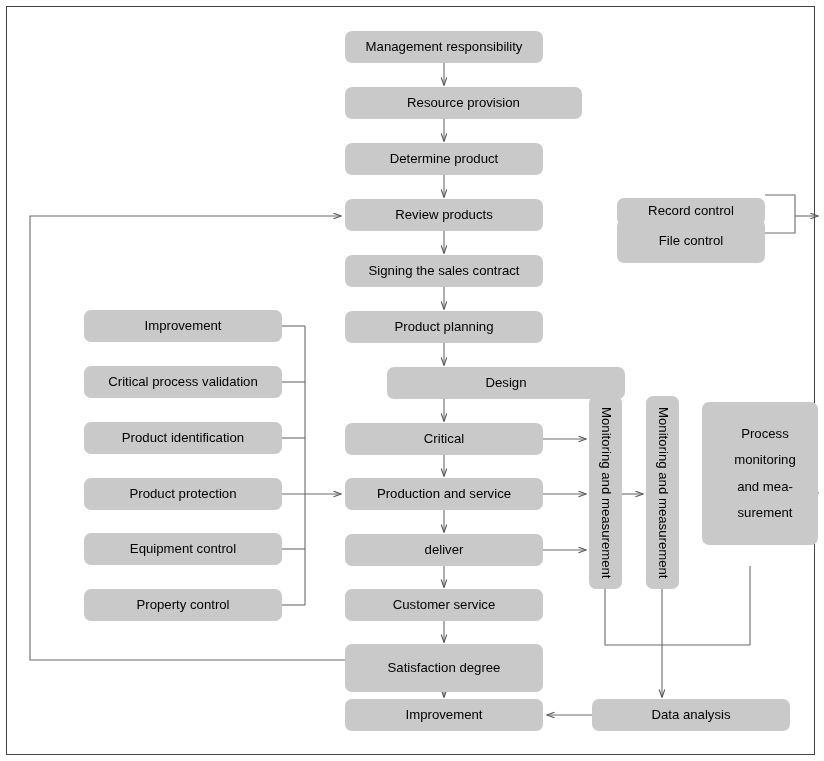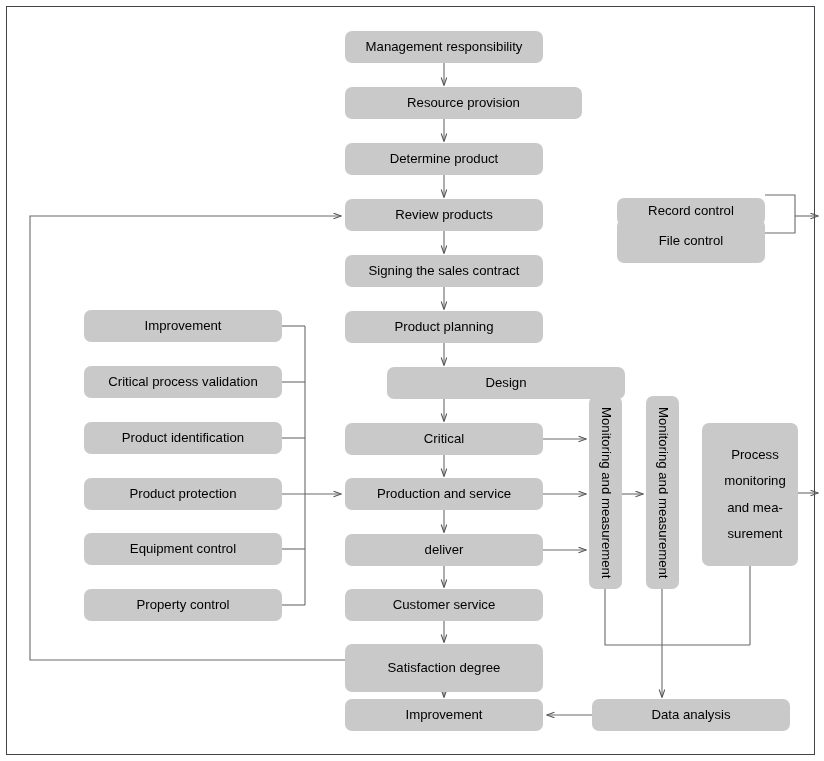--- a/index.html
+++ b/index.html
@@ -134,21 +134,21 @@
   <div class="node-box" style="left:84px;top:478px;width:198px;height:32px;">Product protection</div>
   <div class="node-box" style="left:84px;top:589px;width:198px;height:32px;">Property control</div>
   <div class="node-box" style="left:84px;top:533px;width:198px;height:32px;">Equipment control</div>
 
   <div class="node-box" style="left:617px;top:182px;width:148px;height:27px;margin-top:16px;">Record control</div>
   <div class="node-box" style="left:617px;top:219px;width:148px;height:44px;">File control</div>
 
   <div class="node-box vertical" style="left:589px;top:396px;width:33px;height:193px;">Monitoring and measurement</div>
   <div class="node-box vertical" style="left:646px;top:396px;width:33px;height:193px;">Monitoring and measurement</div>
 
-  <div class="node-box multiline" style="left:702px;top:423px;width:96px;height:143px;padding-left:16px;">
+  <div class="node-box multiline" style="left:702px;top:402px;width:116px;height:143px;padding-left:16px;">
     <span>Process</span>
     <span>monitoring</span>
     <span>and mea-</span>
     <span>surement</span>
   </div>
 
   <div class="node-box" style="left:592px;top:699px;width:198px;height:32px;">Data analysis</div>
 
 </div>
 

